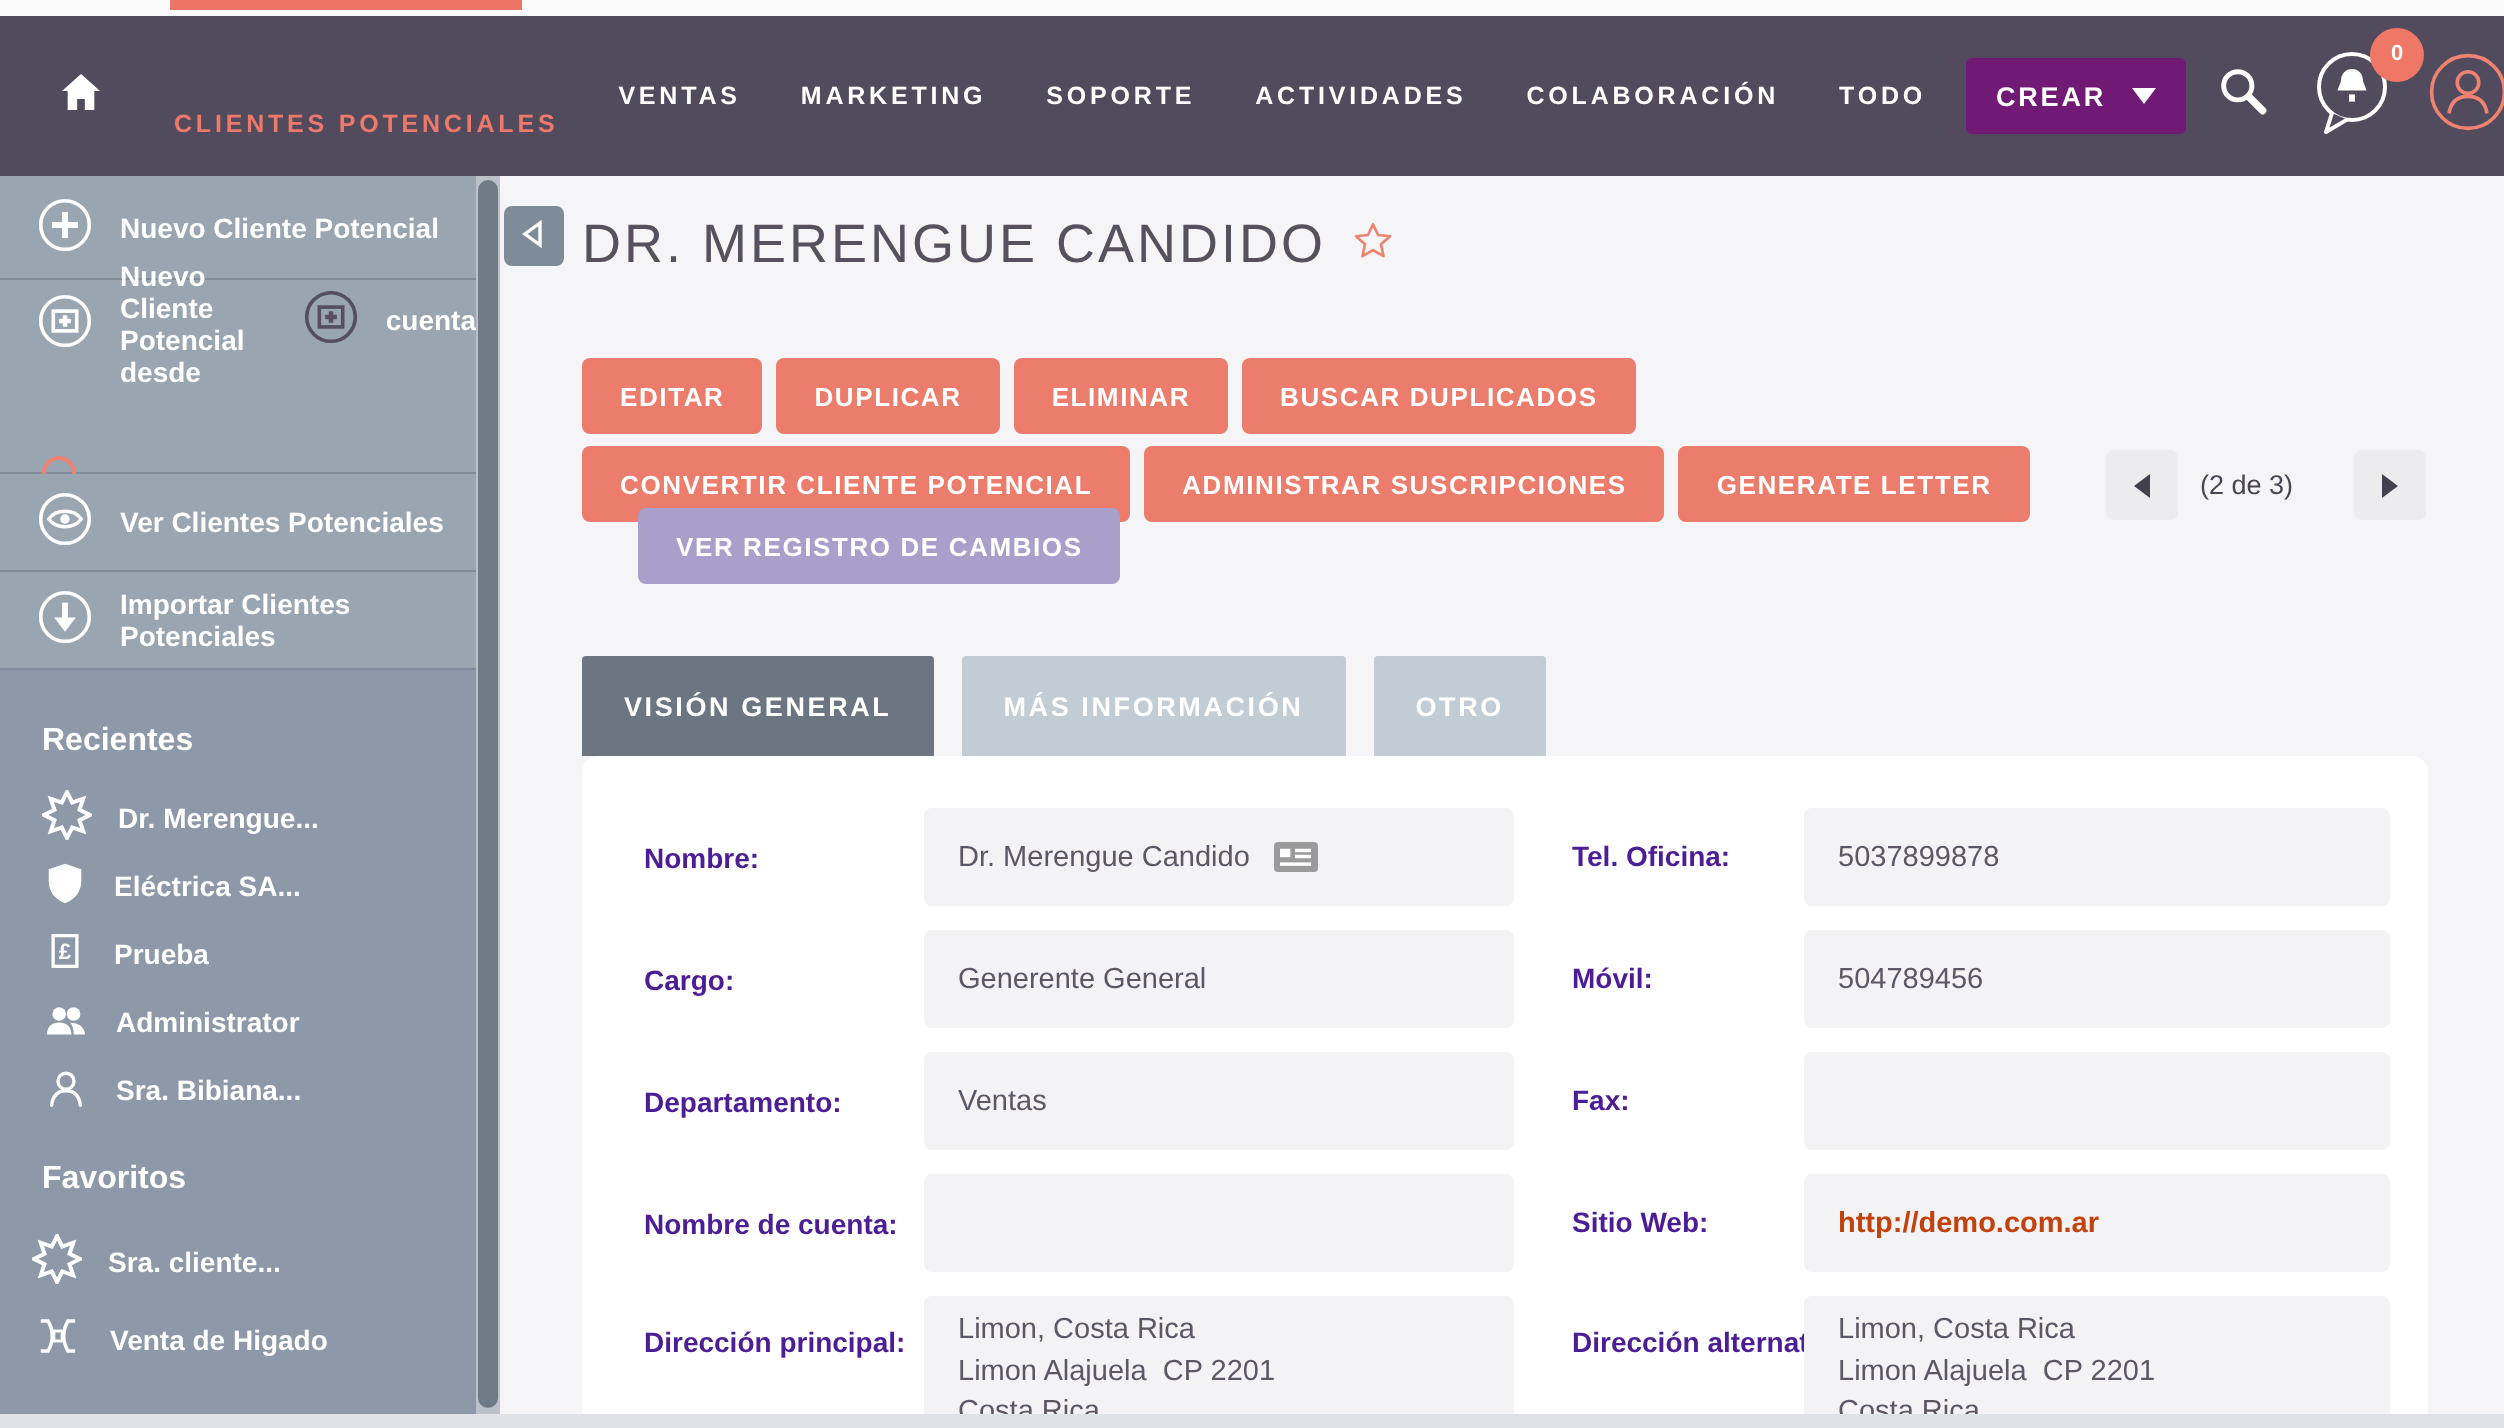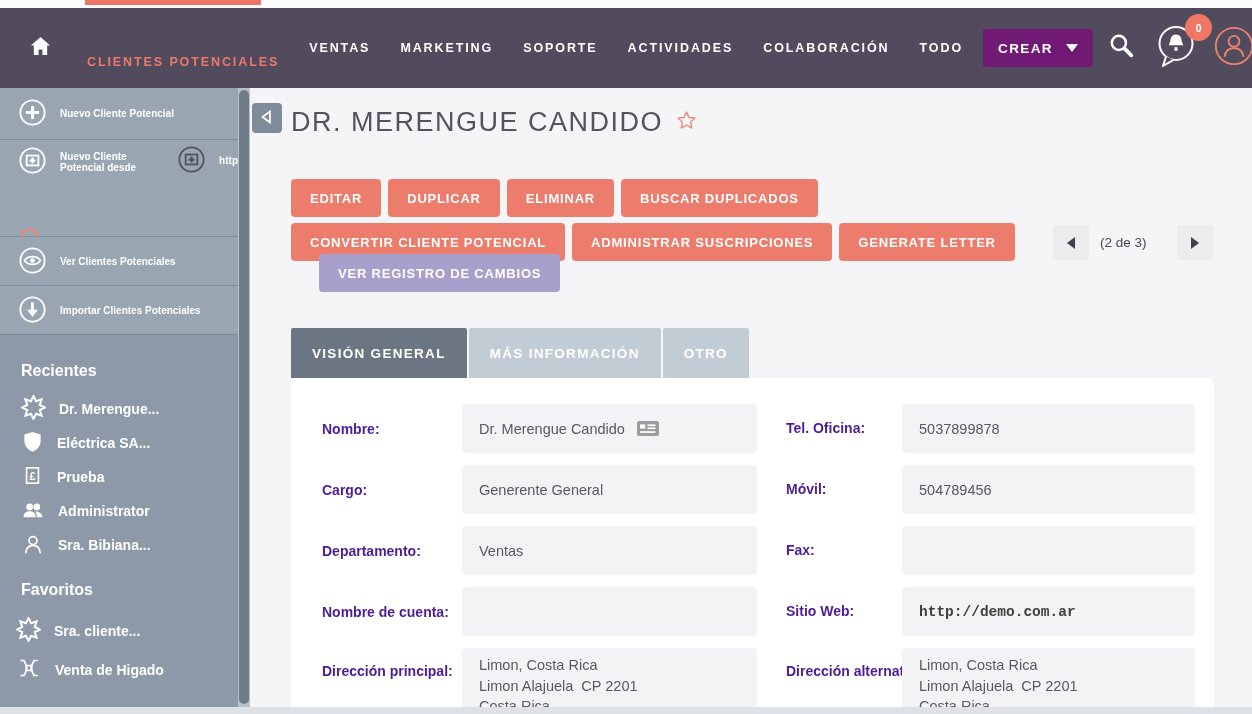--- a/index.html
+++ b/index.html
@@ -24,21 +24,21 @@
   .icon-btn { display:flex; align-items:center; cursor:pointer; }
   .bell-wrap { position:relative; margin-left:2px; cursor:pointer; }
   .badge { position:absolute; top:-9px; right:-13px; width:27px; height:27px; border-radius:50%;
            background:#ee7765; color:#fff; font-size:11px; font-weight:bold;
            display:flex; align-items:center; justify-content:center; }
 
   
   .sidebar { position:absolute; top:88px; left:0; width:238px; bottom:0; background:#8d99a8; overflow:hidden; }
   .actions { background:#9aa5b2; }
   .action-row { border-bottom:1px solid #7f8c9a; display:flex; align-items:center;
-                padding-left:19px; gap:14px; color:#fff; font-size:10px; font-weight:bold; cursor:pointer; }
+                padding-left:19px; gap:14px; color:#fff; font-size:14px; font-weight:bold; cursor:pointer; }
   .action-row.r1 { height:52px; }
   .action-row.r2 { height:97px; flex-direction:row; align-items:stretch; gap:0; padding-left:0; position:relative; }
   .action-row.r3, .action-row.r4 { height:49px; }
   .action-line { display:flex; align-items:center; gap:14px; height:43px; padding-left:19px; }
   .action-line.second { height:40px; }
   .vcard-arc { position:absolute; left:21px; bottom:-1px; width:17px; height:9px;
                border:2px solid #ed8373; border-bottom:none; border-radius:10px 10px 0 0; }
   .side-section-header { color:#fff; font-weight:bold; font-size:16px; padding:0 0 0 21px; }
   .hdr-recent { margin-top:27px; margin-bottom:12px; }
   .hdr-fav { margin-top:19px; margin-bottom:12px; }
@@ -61,41 +61,41 @@
          border:none; border-radius:4px; background:#ec7c6b; color:#fff; font-family:inherit;
          font-weight:bold; font-size:13px; letter-spacing:0.8px; margin-right:7px; cursor:pointer; white-space:nowrap; }
   .btn.purple { background:#a89fcb; }
   .pagination { position:absolute; top:137px; left:803px; display:flex; align-items:center; gap:11px; }
   .page-btn { width:36px; height:35px; background:#ececee; border:none; border-radius:4px;
               display:flex; align-items:center; justify-content:center; cursor:pointer; }
   .tri-left  { width:0; height:0; border-top:6px solid transparent; border-bottom:6px solid transparent; border-right:8px solid #43404e; }
   .tri-right { width:0; height:0; border-top:6px solid transparent; border-bottom:6px solid transparent; border-left:8px solid #43404e; }
   .page-label { font-size:13.5px; color:#4a4553; width:66px; text-align:left; }
 
-  .tabs { position:absolute; top:240px; left:41px; display:flex; gap:2px; }
+  .tabs { position:absolute; top:240px; left:41px; display:flex; gap:14px; }
   .tab { height:50px; padding:0 21px; display:flex; align-items:center; background:#c2ccd4; color:#fff;
          font-weight:bold; font-size:13.5px; letter-spacing:1.3px; border-radius:2px 2px 0 0; cursor:pointer; white-space:nowrap; }
   .tab.active { background:#6b7682; }
 
   .panel { position:absolute; top:290px; left:41px; width:923px; height:340px; background:#fff;
            border-radius:8px 8px 0 0; padding:26px 0 0 31px; overflow:hidden; }
   .frow { display:flex; margin-bottom:12px; }
   .flabel { font-size:14px; font-weight:bold; color:#4c1d95; display:flex; align-items:center; }
   .flabel.l { width:140px; }
   .flabel.r { width:116px; margin-left:29px; overflow:hidden; white-space:nowrap; display:block; line-height:49px; }
   .frow.addr .flabel { align-items:flex-start; padding-top:15px; line-height:normal; }
   .fbox { min-height:49px; background:#f3f2f4; border-radius:4px; display:flex; align-items:center;
           padding:0 12px 0 17px; font-size:14.5px; color:#5c5665; }
   .fbox.l { width:295px; }
   .fbox.r { width:293px; }
   .fbox.multi { flex-direction:column; align-items:flex-start; justify-content:flex-start;
                 padding-top:7px; height:78px; line-height:20.5px; }
   .addr-line { white-space:pre; }
   .vcard-icon { margin-left:12px; display:inline-flex; cursor:pointer; }
-  .weblink { color:#404040; font-weight:bold; text-decoration:none; cursor:pointer;font-family:Liberation Mono, monospace; }
+  .weblink { color:#c2410c; font-weight:bold; text-decoration:none; cursor:pointer; }
 
   .bottom-strip { position:absolute; left:0; right:0; bottom:0; height:7px; background:#dee1e5; z-index:6; }
 </style>
 </head>
 <body>
 
 <div class="screen">
 
   <div class="topstrip">
     <div class="active-indicator"></div>
@@ -177,21 +177,21 @@
           <span>Nuevo Cliente Potencial desde</span>
         </div>
         <div class="action-line second">
           <span>
             <svg width="27" height="27" viewBox="0 0 24 24">
               <circle cx="12" cy="12" r="10.8" stroke="#554f5f" stroke-width="1.6" fill="none"></circle>
               <rect x="6.8" y="7.6" width="10.4" height="8.8" stroke="#554f5f" stroke-width="1.6" fill="none"></rect>
               <path d="M12,9.4 V14.6 M9.4,12 H14.6" stroke="#554f5f" stroke-width="2"></path>
             </svg>
           </span>
-          <span>http</span>
+          <span>cuenta</span>
         </div>
         <span class="vcard-arc"></span>
       </div>
       <div class="action-row r3">
         <span>
           <svg width="27" height="27" viewBox="0 0 24 24">
             <circle cx="12" cy="12" r="10.8" stroke="#fff" stroke-width="1.6" fill="none"></circle>
             <path d="M4.8,12 C8,7.4 16,7.4 19.2,12 C16,16.6 8,16.6 4.8,12 Z" stroke="#fff" stroke-width="1.5" fill="none"></path>
             <circle cx="12" cy="12" r="2.1" fill="#fff"></circle>
           </svg>

